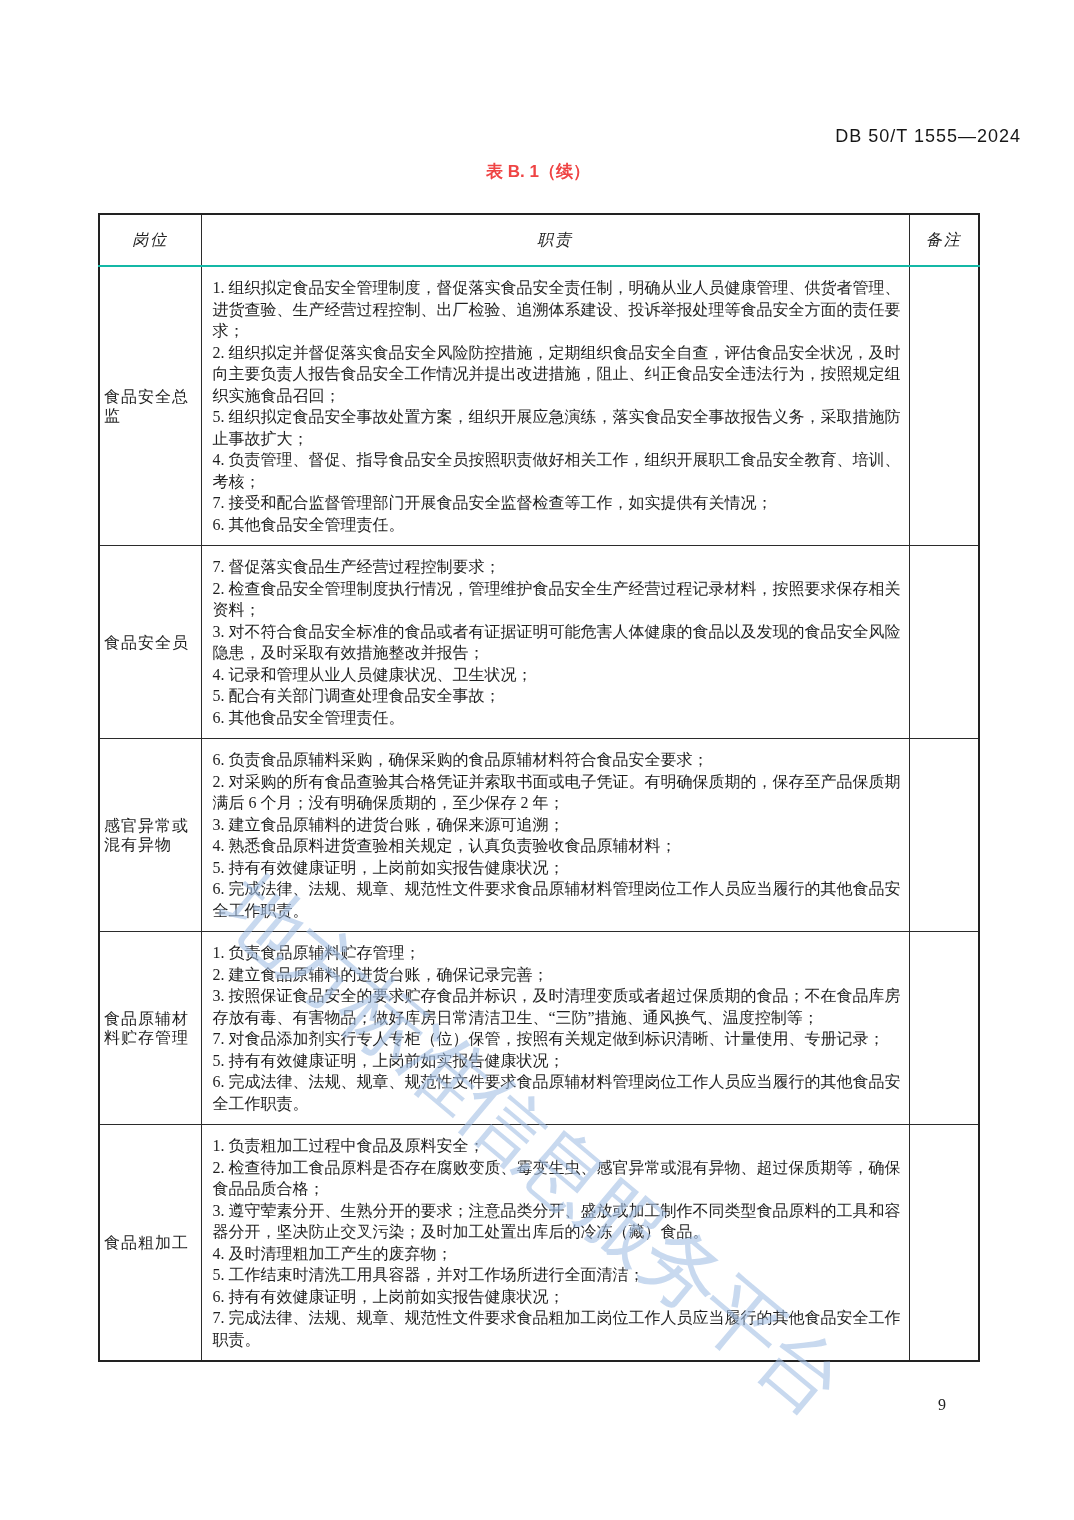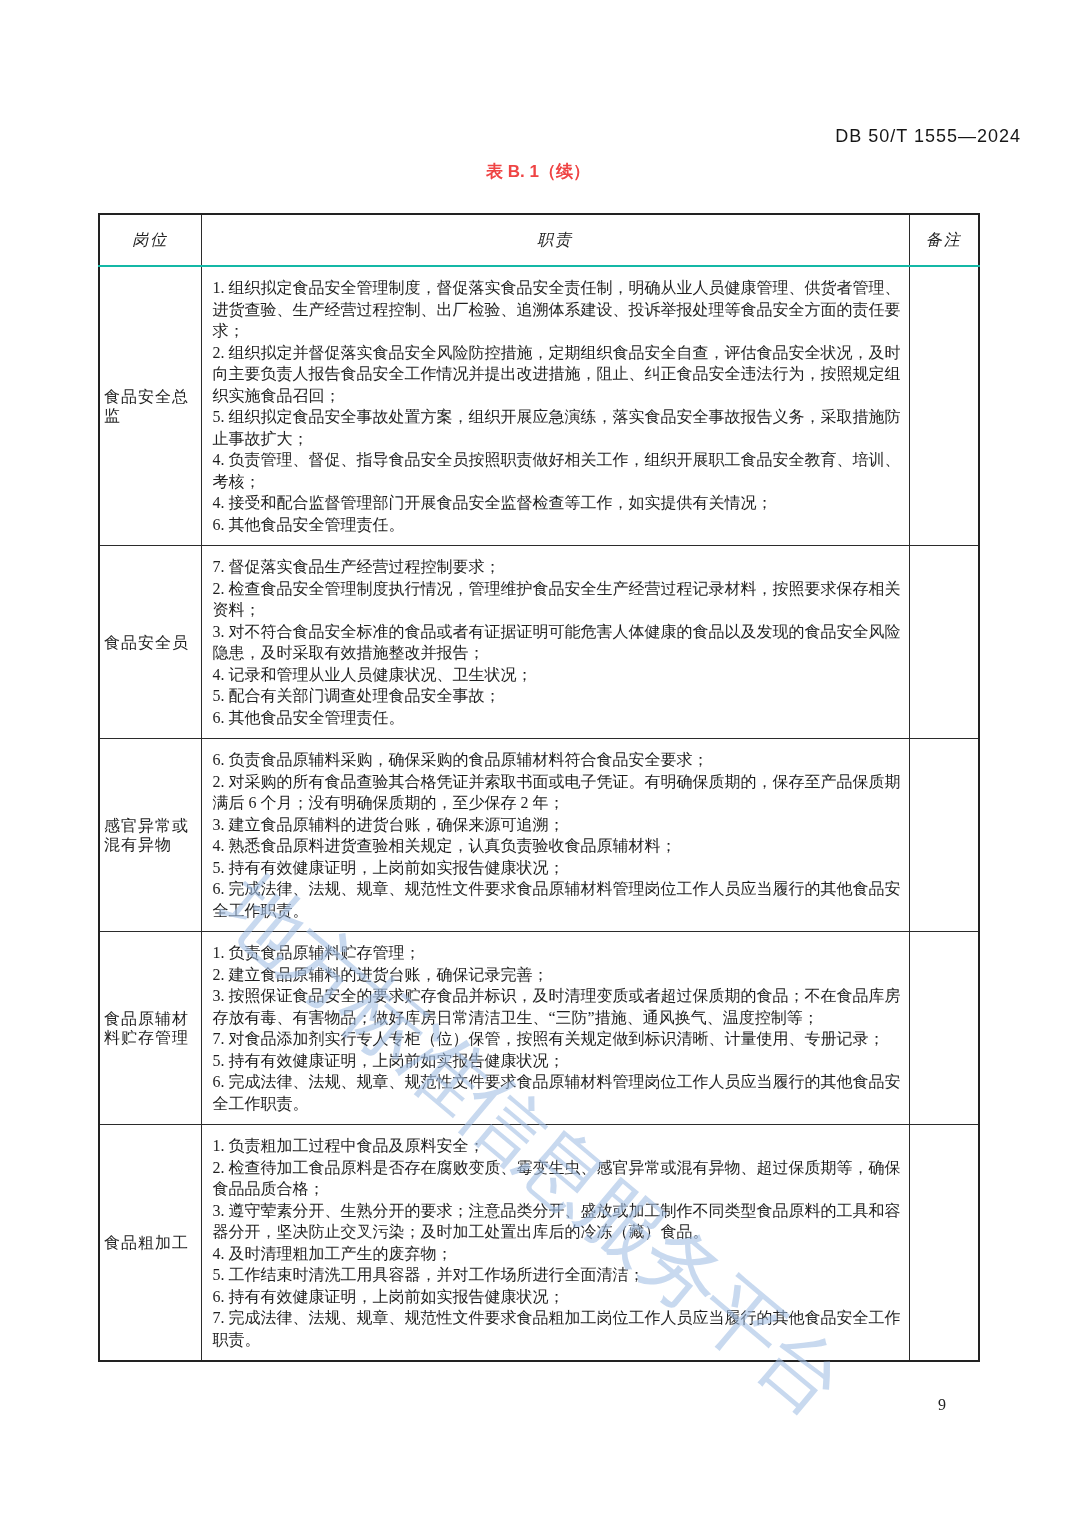--- a/index.html
+++ b/index.html
@@ -122,21 +122,21 @@
       </tr>
     </thead>
     <tbody>
       <tr>
         <td class="pos-cell">食品安全总监</td>
         <td class="duties-cell">
           <p>1. 组织拟定食品安全管理制度，督促落实食品安全责任制，明确从业人员健康管理、供货者管理、进货查验、生产经营过程控制、出厂检验、追溯体系建设、投诉举报处理等食品安全方面的责任要求；</p>
           <p>2. 组织拟定并督促落实食品安全风险防控措施，定期组织食品安全自查，评估食品安全状况，及时向主要负责人报告食品安全工作情况并提出改进措施，阻止、纠正食品安全违法行为，按照规定组织实施食品召回；</p>
           <p>5. 组织拟定食品安全事故处置方案，组织开展应急演练，落实食品安全事故报告义务，采取措施防止事故扩大；</p>
           <p>4. 负责管理、督促、指导食品安全员按照职责做好相关工作，组织开展职工食品安全教育、培训、考核；</p>
-          <p>4. 接受和配合监督管理部门开展食品安全监督检查等工作，如实提供有关情况；</p>
+          <p>7. 接受和配合监督管理部门开展食品安全监督检查等工作，如实提供有关情况；</p>
           <p>6. 其他食品安全管理责任。</p>
         </td>
         <td class="note-cell"></td>
       </tr>
       <tr>
         <td class="pos-cell">食品安全员</td>
         <td class="duties-cell">
           <p>7. 督促落实食品生产经营过程控制要求；</p>
           <p>2. 检查食品安全管理制度执行情况，管理维护食品安全生产经营过程记录材料，按照要求保存相关资料；</p>
           <p>3. 对不符合食品安全标准的食品或者有证据证明可能危害人体健康的食品以及发现的食品安全风险隐患，及时采取有效措施整改并报告；</p>

